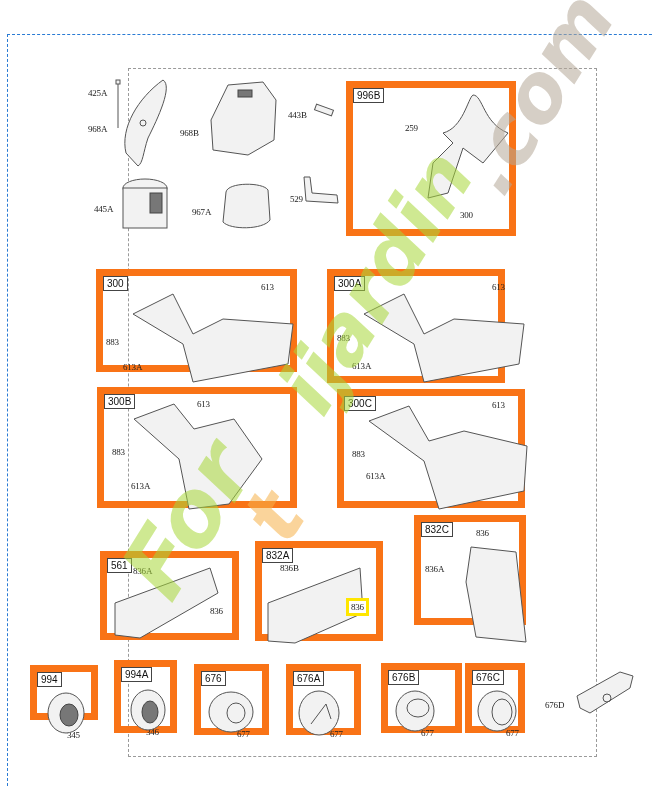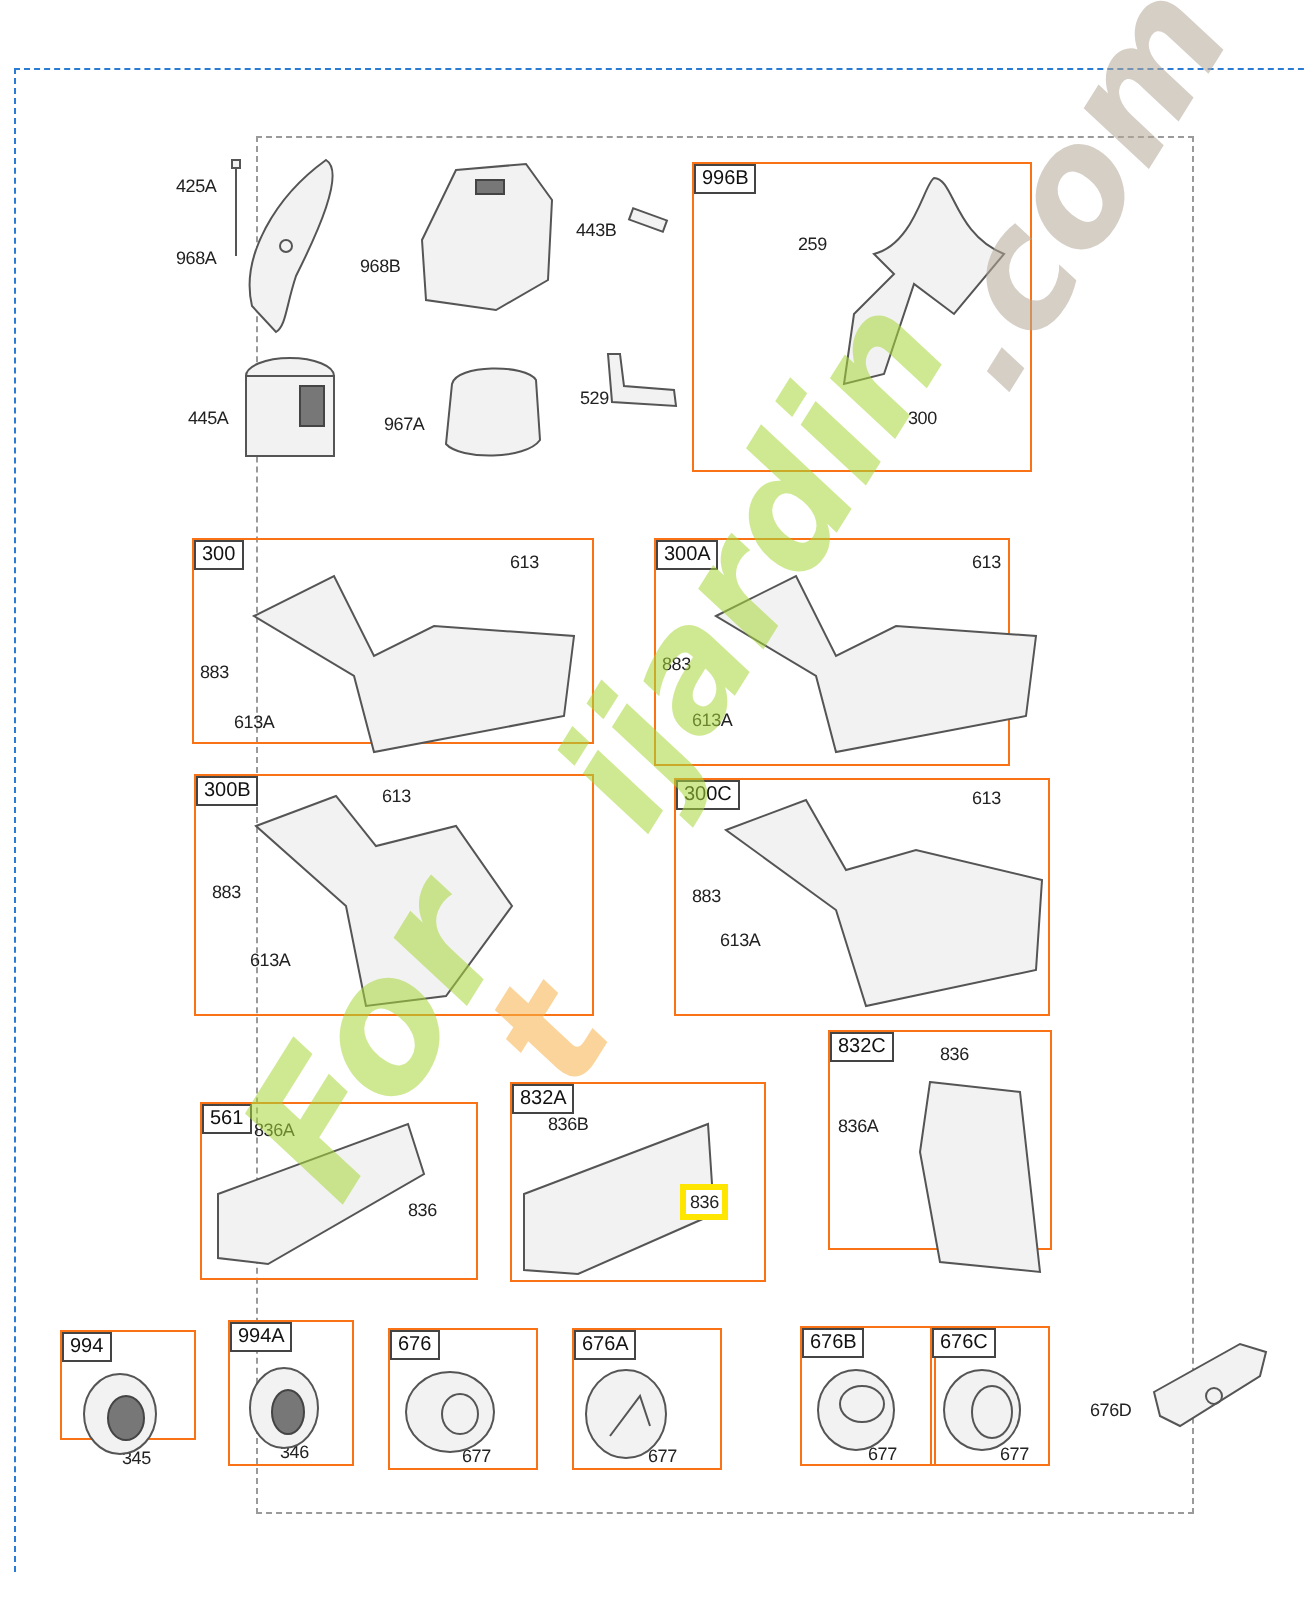--- a/index.html
+++ b/index.html
@@ -1,21 +1,21 @@
 <!DOCTYPE html>
 <html><head>
 <meta charset="utf-8">
 <style>
   html,body{margin:0;padding:0;background:#fff;}
   body{width:652px;height:800px;position:relative;overflow:hidden;font-family:"Liberation Sans",sans-serif;}
   .outer-frame{position:absolute;left:7px;top:34px;width:660px;height:752px;border-top:1px dashed #2a7bd4;border-left:1px dashed #2a7bd4;box-sizing:border-box;}
   .inner-frame{position:absolute;left:128px;top:68px;width:469px;height:689px;border:1px dashed #9a9a9a;box-sizing:border-box;}
-  .panel{position:absolute;border:1px solid #f97316;box-sizing:border-box;background:transparent;}
+  .panel{position:absolute;border:7px solid #f97316;box-sizing:border-box;background:transparent;}
   .panel-tag{position:absolute;left:0;top:0;border:1px solid #444;background:#fff;font-size:10px;padding:0 3px;line-height:13px;color:#111;}
-  .lbl{position:absolute;font-size:9px;color:#222;white-space:nowrap;letter-spacing:-0.2px;}
+  .lbl{position:absolute;font-size:9px;color:#222;white-space:nowrap;letter-spacing:-0.2px;font-family:Liberation Serif, serif;}
   .hl{border:3px solid #ffe600;padding:1px 2px;background:#fff;}
   svg.part{position:absolute;overflow:visible;}
   svg.part *{fill:none;stroke:#555;stroke-width:1;}
   svg.part .dk{fill:#777;stroke:#444;}
   svg.part .lt{fill:#f2f2f2;}
   .wm{position:absolute;font-family:"DejaVu Sans",sans-serif;font-style:italic;font-weight:bold;pointer-events:none;opacity:0.55;}
   .wm-g{color:#a8d83a;}
   .wm-o{color:#f7b24a;}
   .wm-c{color:#b5a898;}
 </style>
@@ -164,21 +164,21 @@
 
 <div class="panel" style="left:286px;top:664px;width:75px;height:71px">
   <span class="panel-tag">676A</span>
   <span class="lbl" style="left:37px;top:58px">677</span>
   <svg class="part" style="left:3px;top:18px" width="46" height="48">
       <ellipse cx="23" cy="24" rx="20" ry="22" class="lt"></ellipse>
       <path d="M15 35 L30 15 L35 30"></path>
     </svg>
 </div>
 
-<div class="panel" style="left:400px;top:663px;width:68px;height:70px">
+<div class="panel" style="left:381px;top:663px;width:81px;height:70px">
   <span class="panel-tag">676B</span>
   <span class="lbl" style="left:33px;top:58px">677</span>
   <svg class="part" style="left:5px;top:18px" width="44" height="46">
       <ellipse cx="22" cy="23" rx="19" ry="20" class="lt"></ellipse>
       <ellipse cx="25" cy="20" rx="11" ry="9"></ellipse>
     </svg>
 </div>
 
 <div class="panel" style="left:465px;top:663px;width:60px;height:70px">
   <span class="panel-tag">676C</span>

